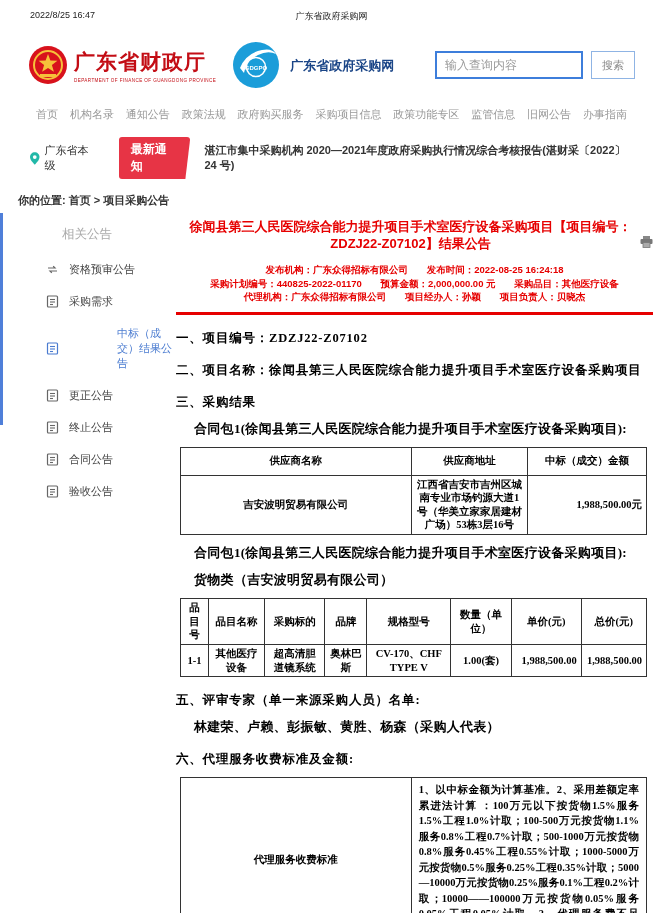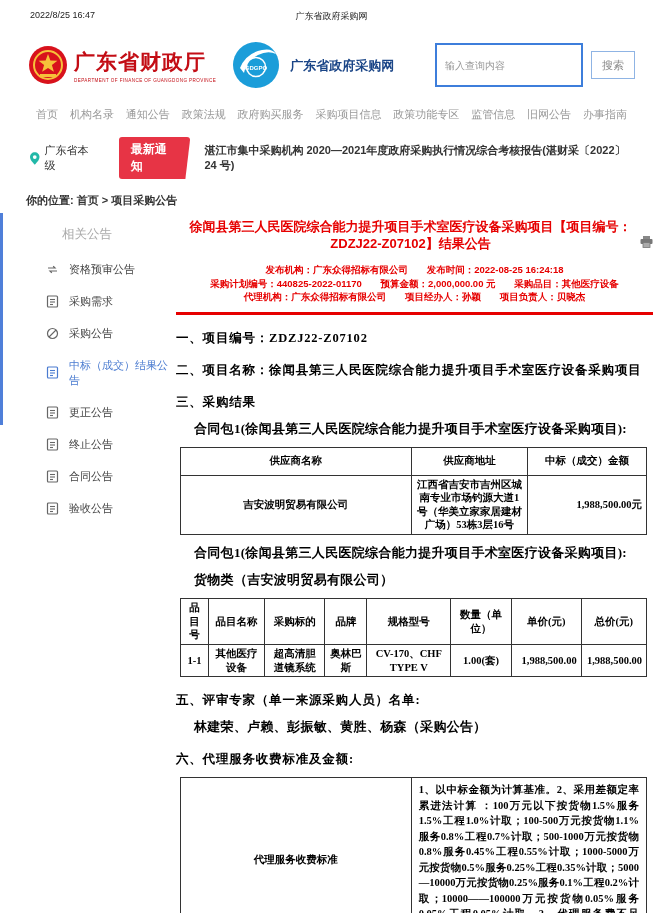--- a/index.html
+++ b/index.html
@@ -18,44 +18,44 @@
   .dof-logo { display:flex; align-items:center; }
   .emblem { width:40px; height:40px; flex:0 0 auto; }
   .dof-text { margin-left:6px; }
   .dof-name { font-size:21px; font-weight:bold; color:#c30d15; font-family:"Liberation Serif",serif; letter-spacing:1px; }
   .dof-caption { font-size:4.6px; color:#c30d15; letter-spacing:0.4px; margin-top:2px; }
   .gdgpo-logo { margin-left:16px; flex:0 0 auto; }
   .site-title-block { margin-left:10px; line-height:1.25; }
   .site-title { font-size:16.5px; font-weight:bold; color:#1a4587; }
   .site-subtitle { font-size:13px; font-weight:bold; color:#1a4587; margin-top:2px; }
   .search-box { margin-left:auto; display:flex; align-items:center; }
-  .search-input { width:148px; height:44px; border:2px solid #3d7edb; font-size:10px; padding:0 8px; color:#333; outline:none; }
+  .search-input { width:148px; height:28px; border:2px solid #3d7edb; font-size:12px; padding:0 8px; color:#333; outline:none; }
   .search-input::placeholder { color:#999; }
   .search-btn { width:44px; height:28px; margin-left:8px; border:1px solid #8fb4e4; background:#fff; color:#888; font-size:11px; cursor:pointer; }
   
   .nav { display:flex; justify-content:space-between; padding:0 36px; margin-top:12px; font-size:11px; color:#999; }
   .nav-item { cursor:pointer; white-space:nowrap; }
   
   .notice-row { display:flex; align-items:center; padding:0 30px; margin-top:15px; }
   .pin-icon { width:10px; height:13px; margin-right:5px; }
   .region { font-size:11px; color:#333; }
   .badge { margin-left:22px; background:#e73445; color:#fff; font-size:12px; font-weight:bold;
            padding:4px 14px 4px 12px; border-radius:3px; clip-path:polygon(0 0,100% 0,93% 100%,0 100%); }
   .notice-text { margin-left:14px; font-size:11px; font-weight:bold; color:#333; cursor:pointer; }
   
-  .breadcrumb { padding:0 26px; margin-top:14px; font-size:11px; font-weight:bold; color:#333; }
+  .breadcrumb { padding:0 18px; margin-top:14px; font-size:11px; font-weight:bold; color:#333; }
   .breadcrumb a { color:#333; text-decoration:none; cursor:pointer; }
   
   .layout { display:flex; margin-top:8px; }
   .scroll-indicator { position:absolute; left:0; top:213px; width:3px; height:212px; background:#4f7fd9; }
   .sidebar { width:172px; flex:0 0 auto; padding:6px 0 0 46px; }
   .sidebar-title { color:#aaa; font-size:12.5px; padding:4px 0 10px 16px; }
   .sidebar-item { display:flex; align-items:center; padding:8.5px 0; font-size:11px; color:#444; cursor:pointer; }
   .sidebar-item .s-icon { width:13px; height:13px; margin-right:10px; flex:0 0 auto; }
-  .sidebar-item.active { color:#4a7bd0; }
+  .sidebar-item.active { color:#4a7bd0;gap:48px; }
   
   .main { flex:1; padding:0 10px 0 4px; }
   .article-title { position:relative; color:#e60000; font-weight:bold; font-size:13px; line-height:17px; text-align:center; padding:2px 14px 0 6px; }
   .printer-icon { position:absolute; right:0px; top:20px; cursor:pointer; }
   .meta { margin-top:11px; text-align:center; color:#e60000; font-size:9.5px; font-weight:bold; line-height:13.5px; }
   .meta-pair { margin:0 8px; white-space:nowrap; }
   .red-divider { height:3px; background:#e60000; margin-top:8px; }
   
   .doc { font-family:"Liberation Serif","DejaVu Serif",serif; color:#000; font-weight:bold; }
   .sec-heading { font-size:12.5px; margin-top:15px; letter-spacing:0.8px; }
@@ -153,27 +153,20 @@
     <div class="sidebar-item">
       <svg class="s-icon" viewBox="0 0 13 13">
           <rect x="1.5" y="1" width="10" height="11" rx="1" fill="none" stroke="#666" stroke-width="1.2"></rect>
           <line x1="4" y1="4.5" x2="9" y2="4.5" stroke="#666" stroke-width="1.1"></line>
           <line x1="4" y1="7" x2="9" y2="7" stroke="#666" stroke-width="1.1"></line>
           <line x1="4" y1="9.5" x2="7" y2="9.5" stroke="#666" stroke-width="1.1"></line>
         </svg>
       <span>采购需求</span>
     </div>
 
-    <div class="sidebar-item">
-      <svg class="s-icon" viewBox="0 0 13 13">
-          <circle cx="6.5" cy="6.5" r="5" fill="none" stroke="#666" stroke-width="1.2"></circle>
-          <path d="M3 10 L10 3" stroke="#666" stroke-width="1.1"></path>
-        </svg>
-      <span>采购公告</span>
-    </div>
 
     <div class="sidebar-item active">
       <svg class="s-icon" viewBox="0 0 13 13">
           <rect x="1.5" y="1" width="10" height="11" rx="1" fill="none" stroke="#4a7bd0" stroke-width="1.2"></rect>
           <line x1="4" y1="4.5" x2="9" y2="4.5" stroke="#4a7bd0" stroke-width="1.1"></line>
           <line x1="4" y1="7" x2="9" y2="7" stroke="#4a7bd0" stroke-width="1.1"></line>
           <line x1="4" y1="9.5" x2="7" y2="9.5" stroke="#4a7bd0" stroke-width="1.1"></line>
         </svg>
       <span>中标（成交）结果公告</span>
     </div>
@@ -306,21 +299,21 @@
           <td>奥林巴斯</td>
           <td>CV-170、CHF TYPE V</td>
           <td>1.00(套)</td>
           <td class="cell-right">1,988,500.00</td>
           <td class="cell-right">1,988,500.00</td>
         </tr>
       </tbody>
         </table>
 
       <div class="sec-heading">五、评审专家（单一来源采购人员）名单:</div>
-      <div class="sub-line">林建荣、卢赖、彭振敏、黄胜、杨森（采购公告）</div>
+      <div class="sub-line">林建荣、卢赖、彭振敏、黄胜、杨森（采购人代表）</div>
 
       <div class="sec-heading">六、代理服务收费标准及金额:</div>
 
       <table class="t3">
         <colgroup>
             <col style="width:15.4%">
             <col style="width:34.1%">
             <col style="width:26%">
             <col style="width:24.5%">
           </colgroup>

